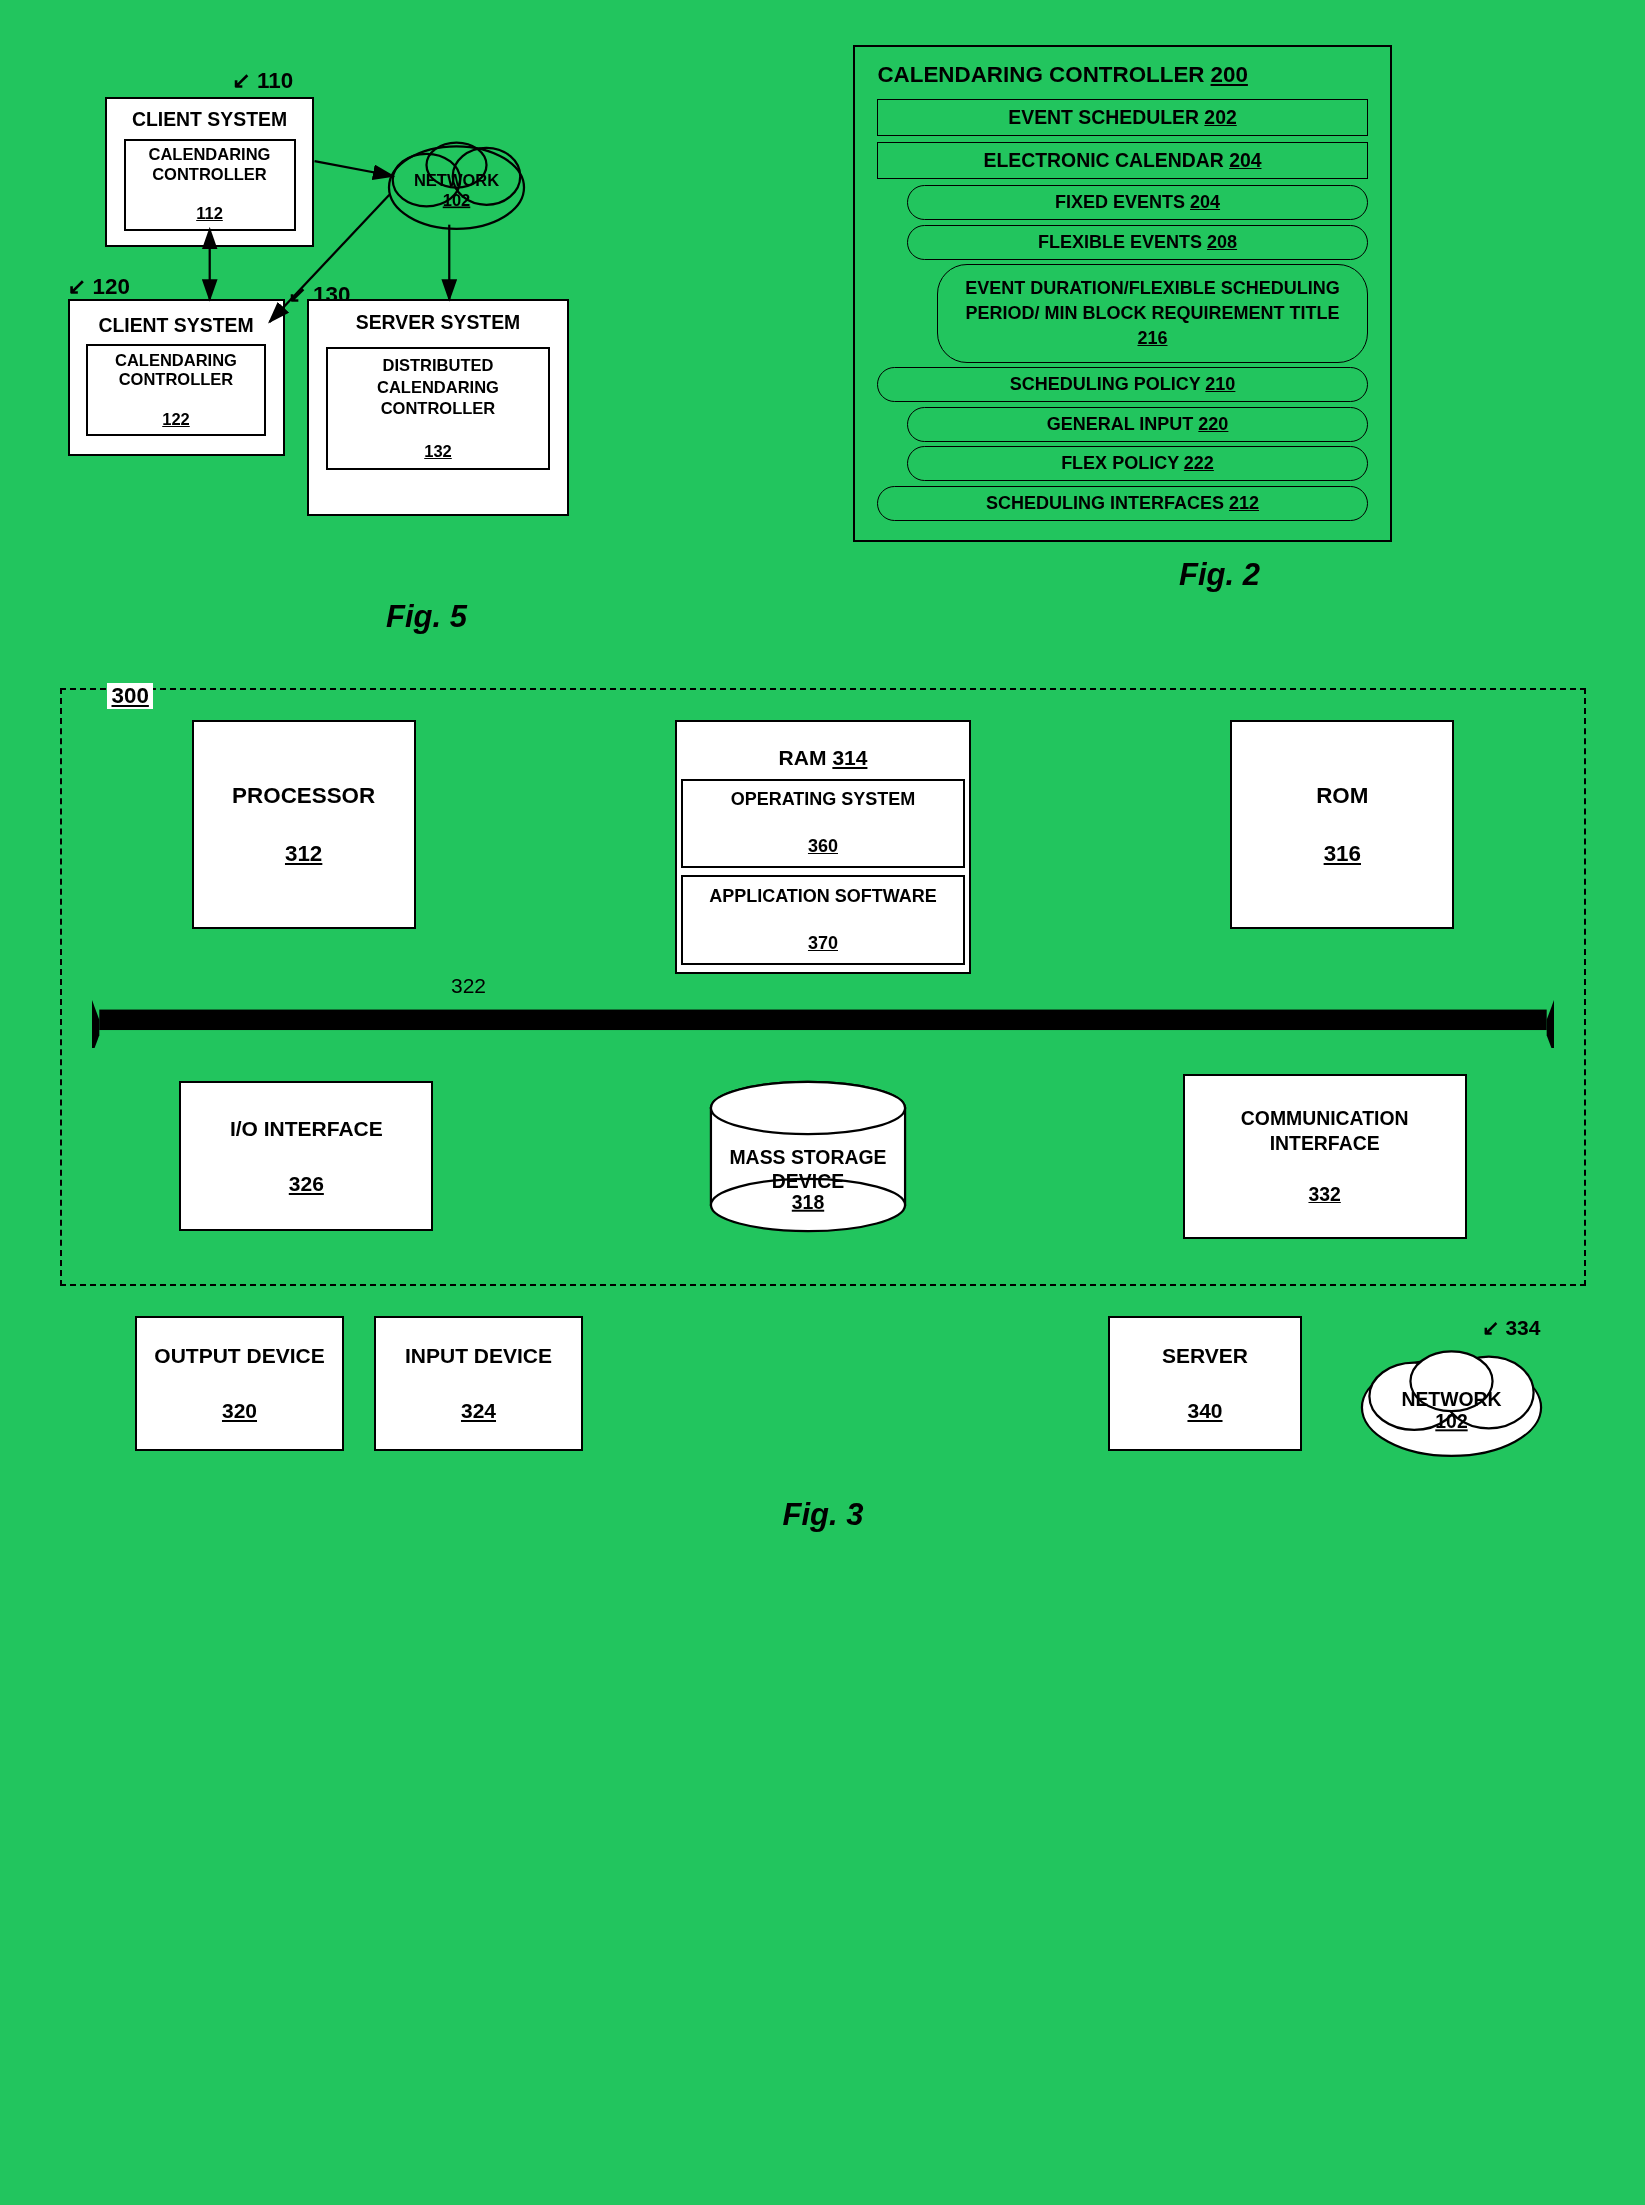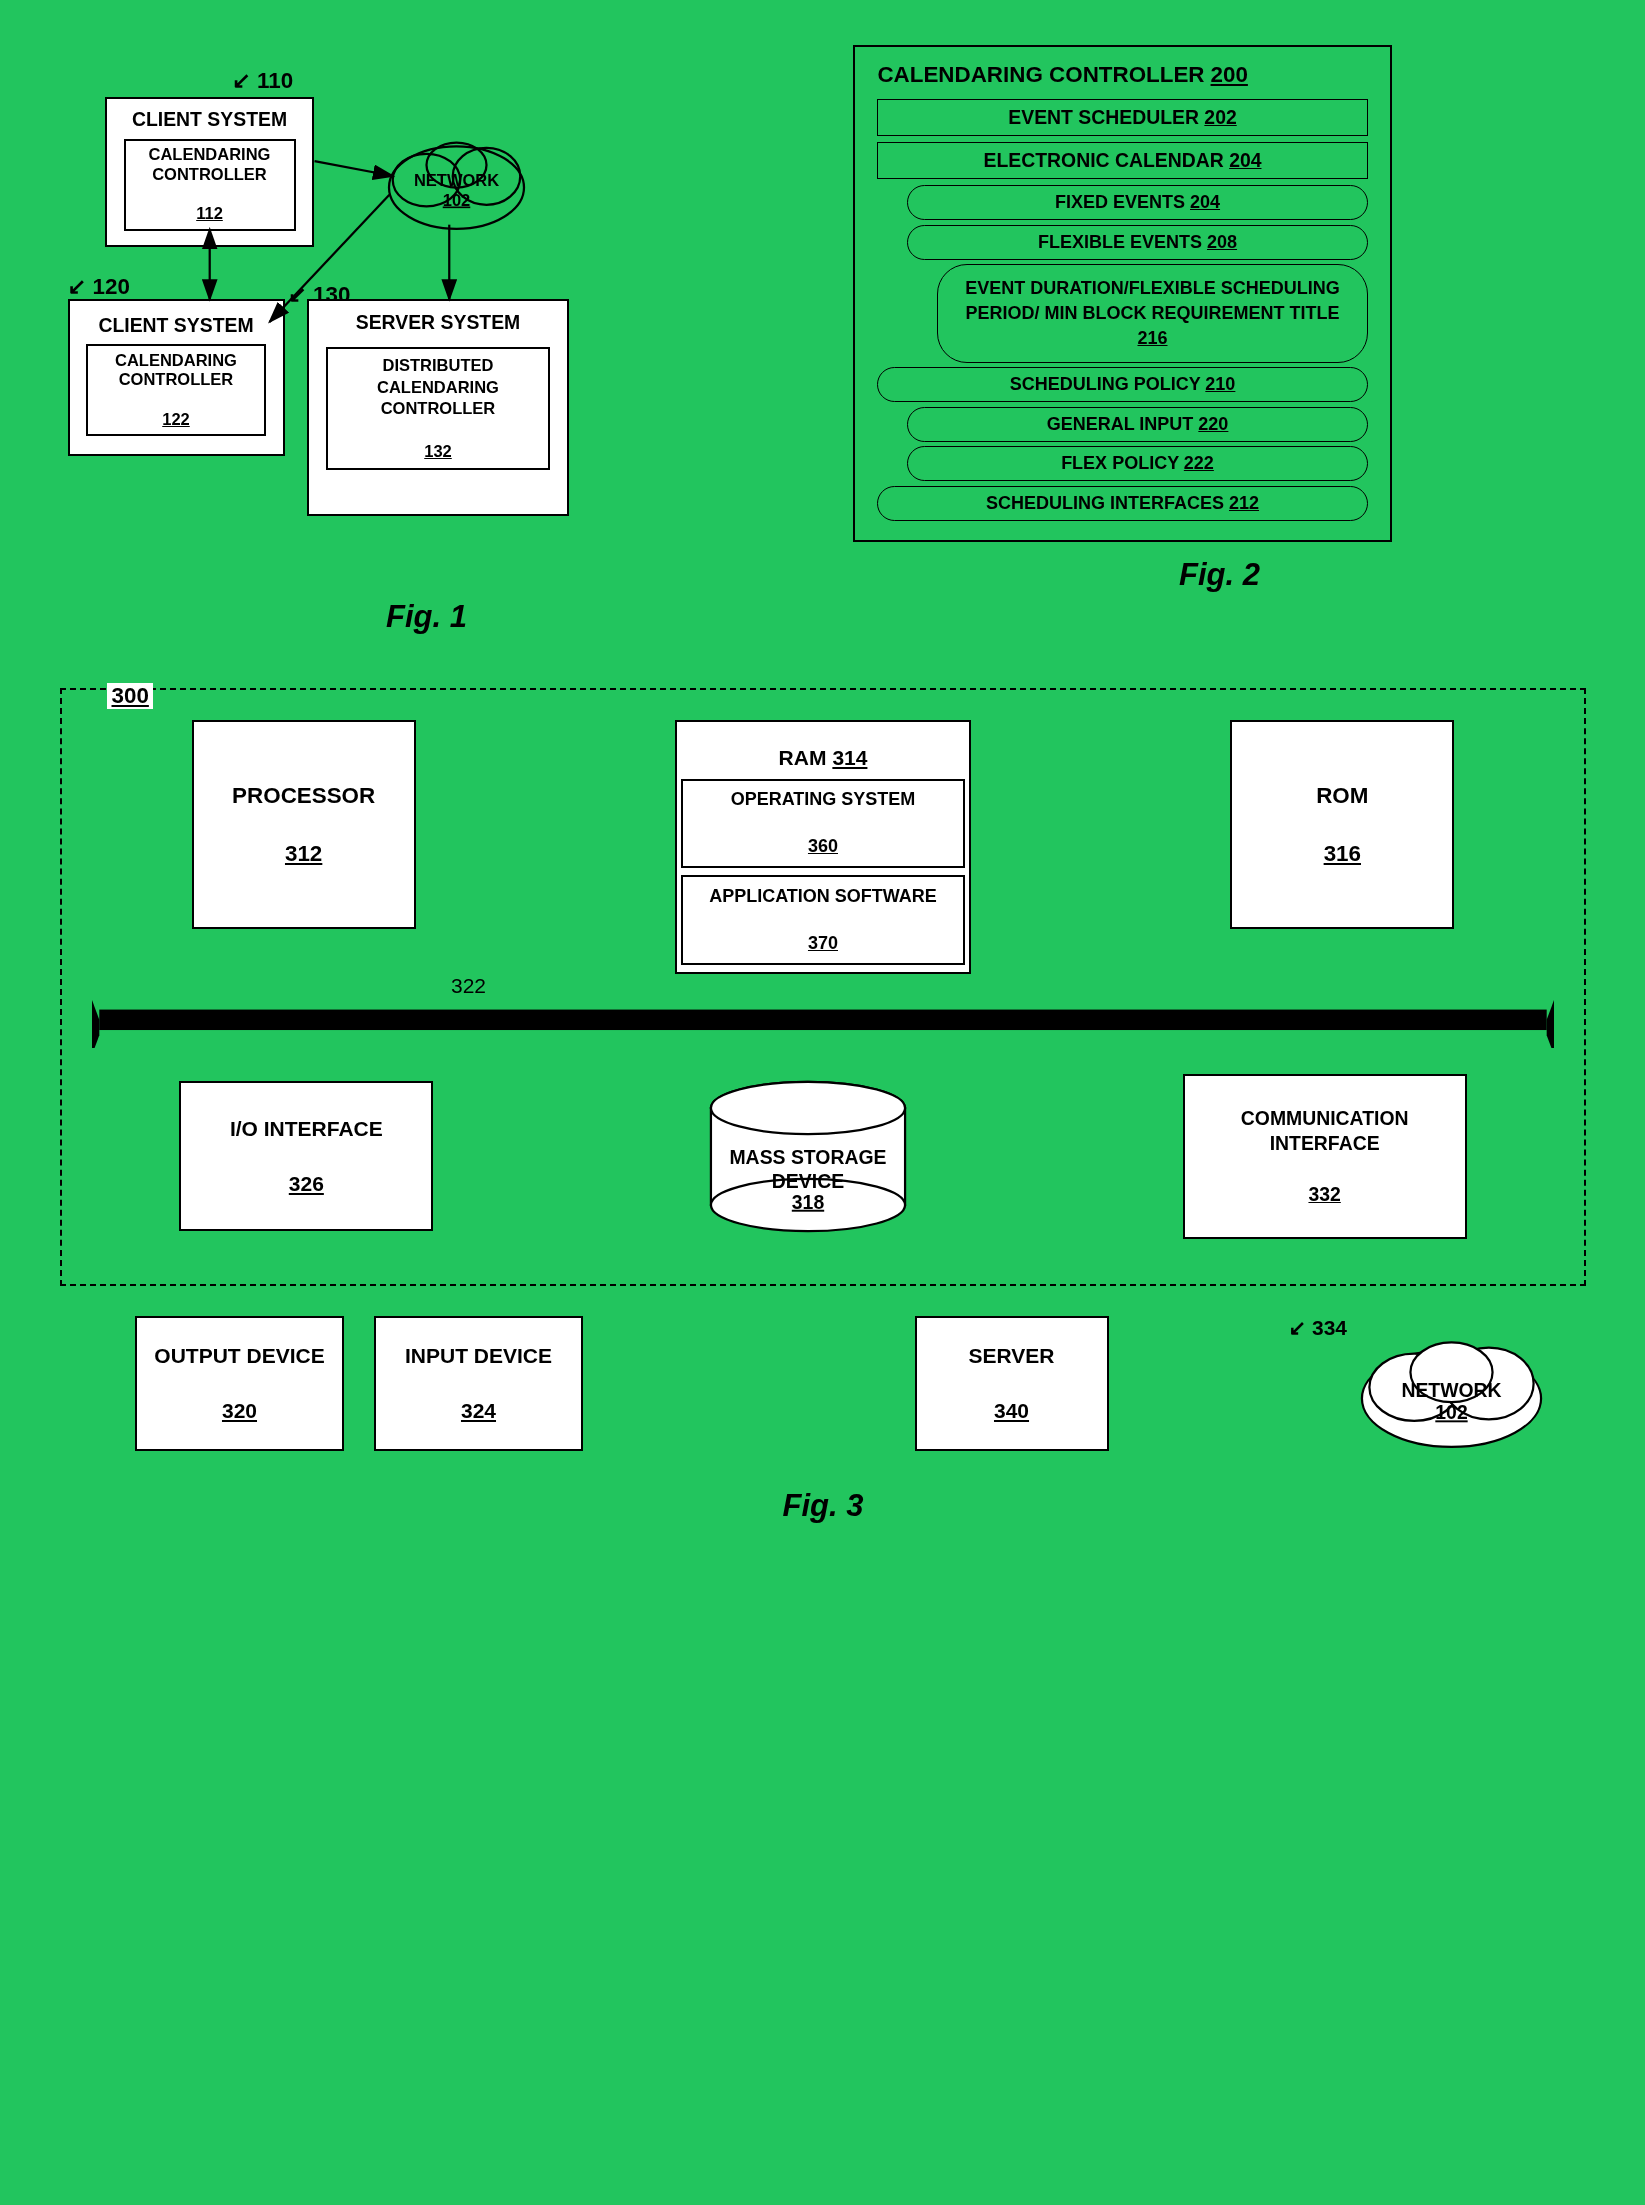--- a/index.html
+++ b/index.html
@@ -233,21 +233,21 @@
 
           <line x1="440" y1="200" x2="280" y2="370" stroke="#000" stroke-width="3" marker-end="url(#arrowhead1)"></line>
 
           <line x1="520" y1="240" x2="520" y2="340" stroke="#000" stroke-width="3" marker-end="url(#arrowhead1)"></line>
 
           <line x1="200" y1="270" x2="200" y2="340" stroke="#000" stroke-width="3" marker-end="url(#arrowhead1)" marker-start="url(#arrowhead2)"></line>
         </svg>
 
       </div>
 
-      <div class="fig1-title">Fig. 1</div>
+      <div class="fig1-title">Fig. 5</div>
     </div>
 
     <div class="fig2-container">
       <div class="fig2-outer">
 
         <div class="fig2-header">
           <span>CALENDARING CONTROLLER</span>
           <span class="underline">200</span>
         </div>
 
@@ -410,21 +410,21 @@
       </div>
 
       <div style="flex:1;"></div>
 
       <div class="box" style="width:194px; height:135px; font-size:21px;">
         <span>SERVER</span>
         <br>
         <span class="underline">340</span>
       </div>
 
-      <div style="display:flex; flex-direction:row; align-items:center; margin-left:15px;">
+      <div style="display:flex; flex-direction:column; align-items:center; margin-left:15px;">
 
         <div style="font-size:21px; font-weight:bold; align-self:flex-start; margin-left:135px; margin-bottom:-15px;">
           <span>↙ </span><span>334</span>
         </div>
         <svg width="209" height="150" viewBox="0 0 280 200">
           <g fill="white" stroke="#000" stroke-width="3">
             <ellipse cx="140" cy="110" rx="120" ry="65"></ellipse>
             <ellipse cx="90" cy="95" rx="60" ry="45"></ellipse>
             <ellipse cx="190" cy="90" rx="60" ry="48"></ellipse>
             <ellipse cx="140" cy="75" rx="55" ry="40"></ellipse>

